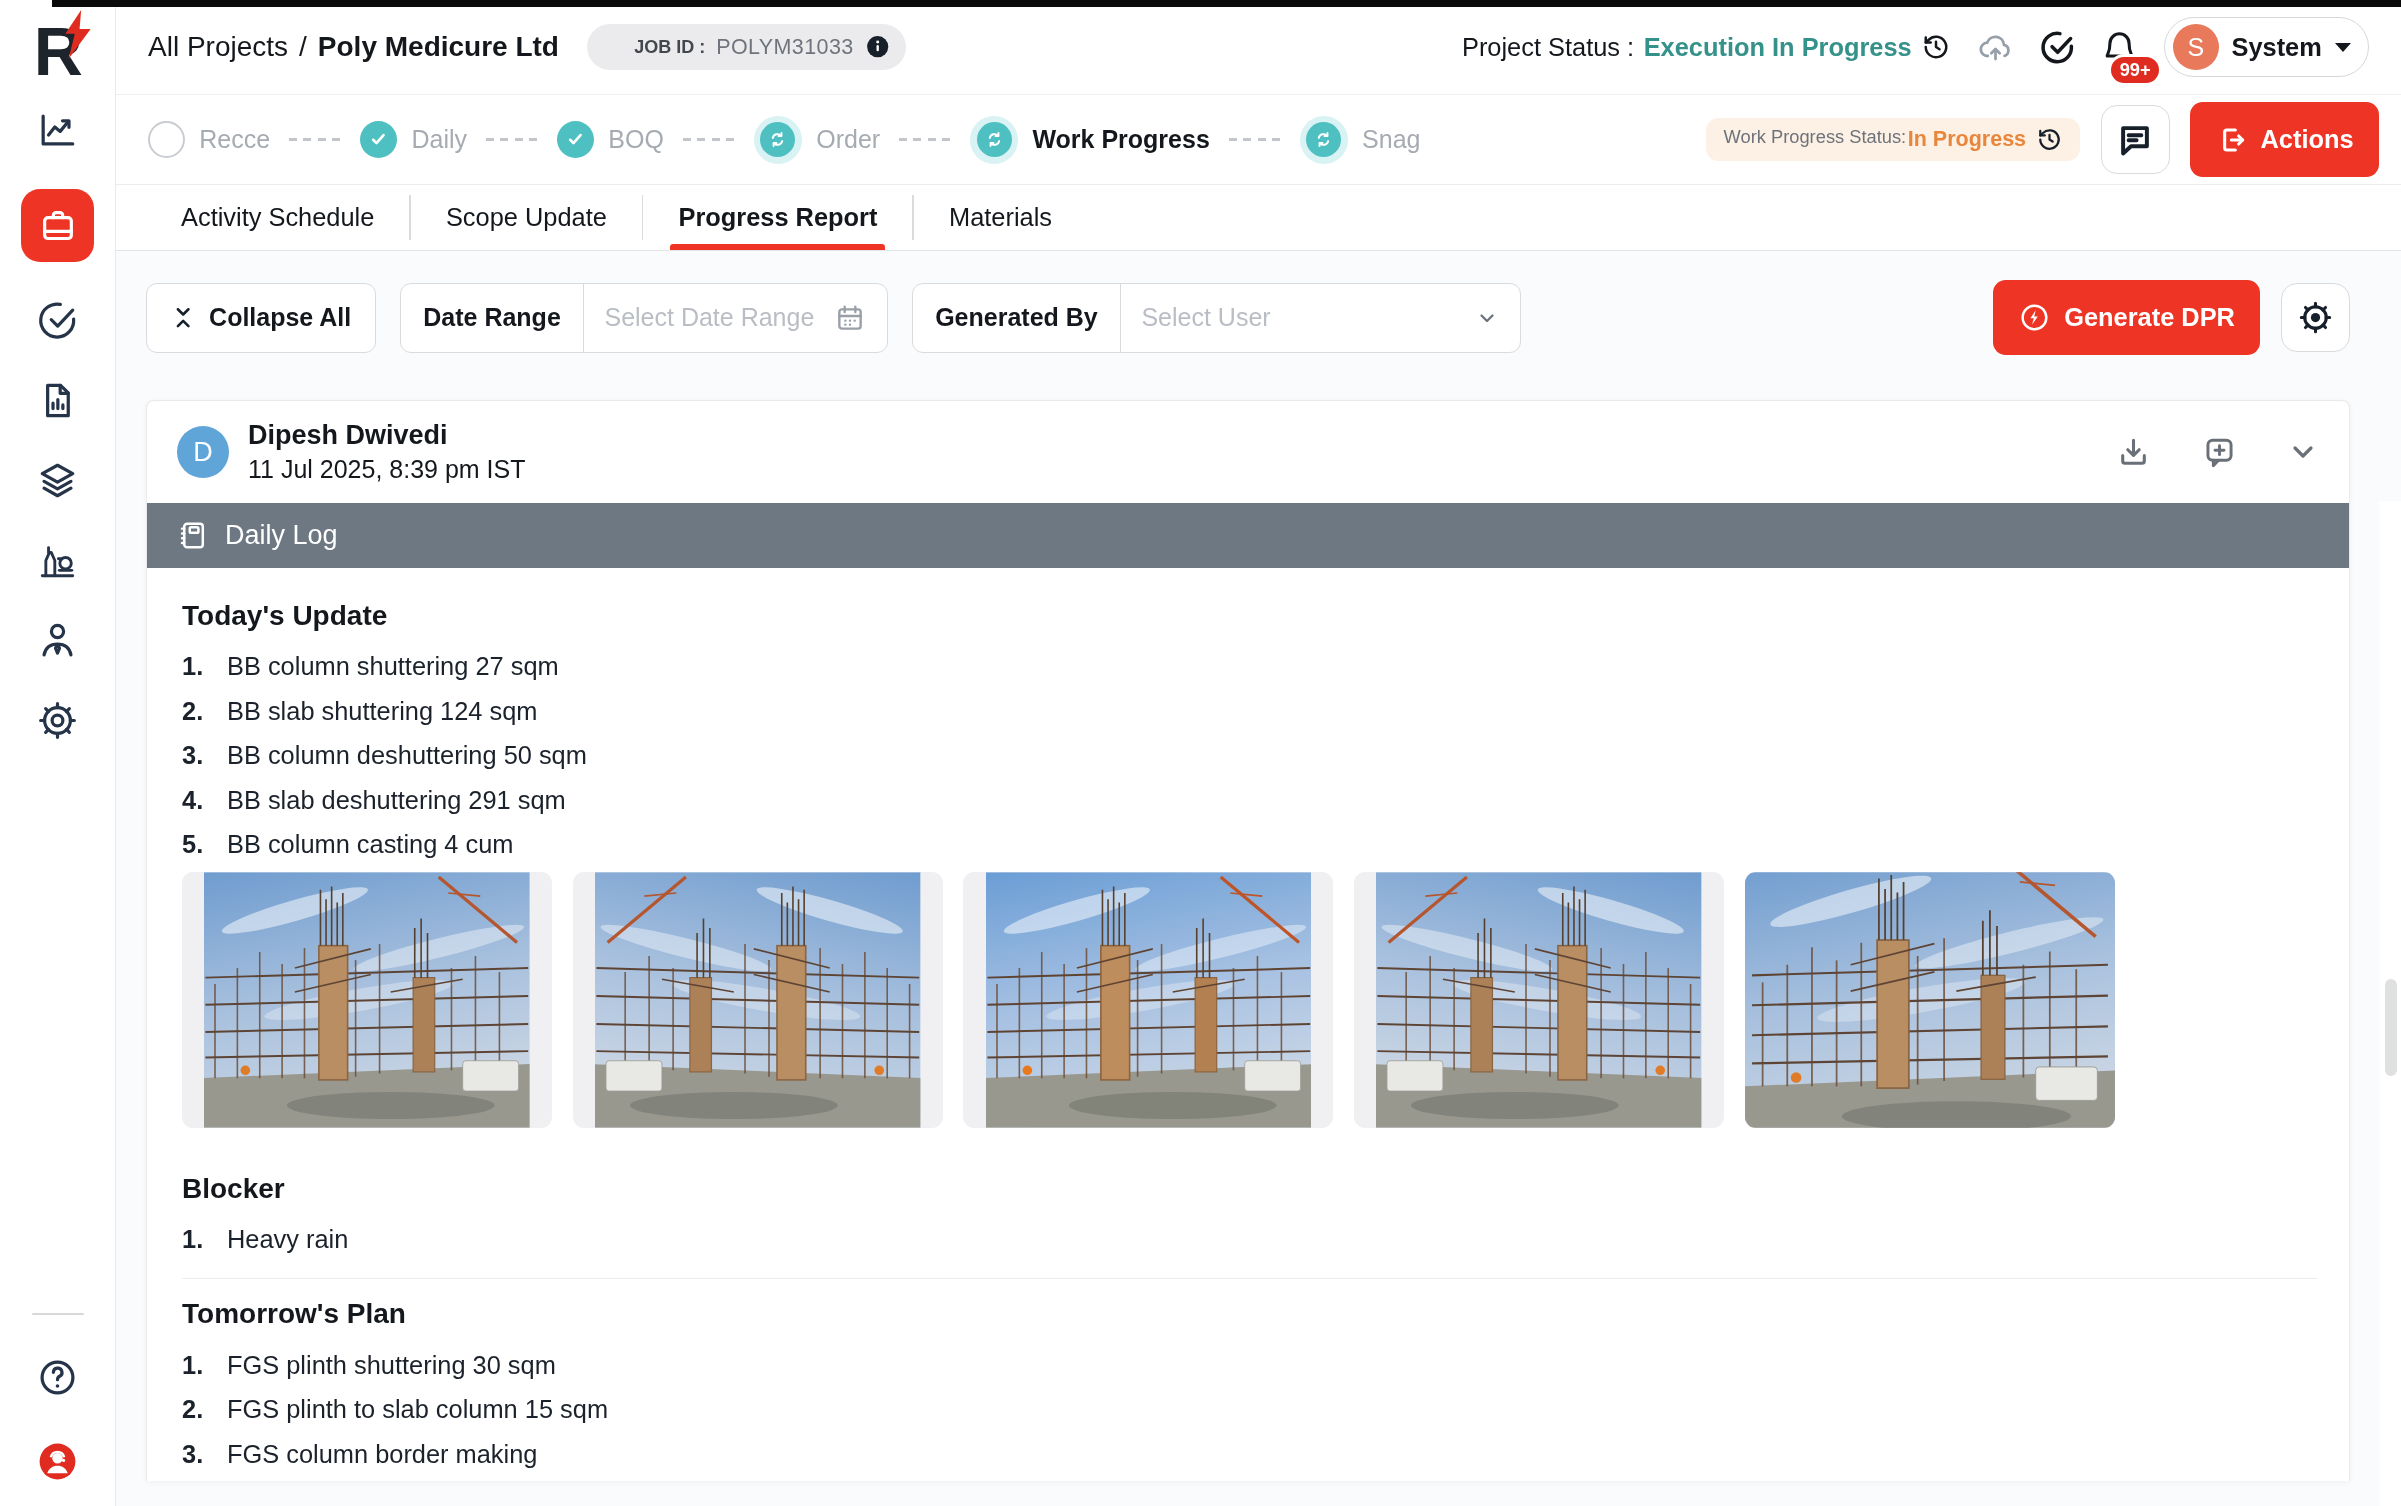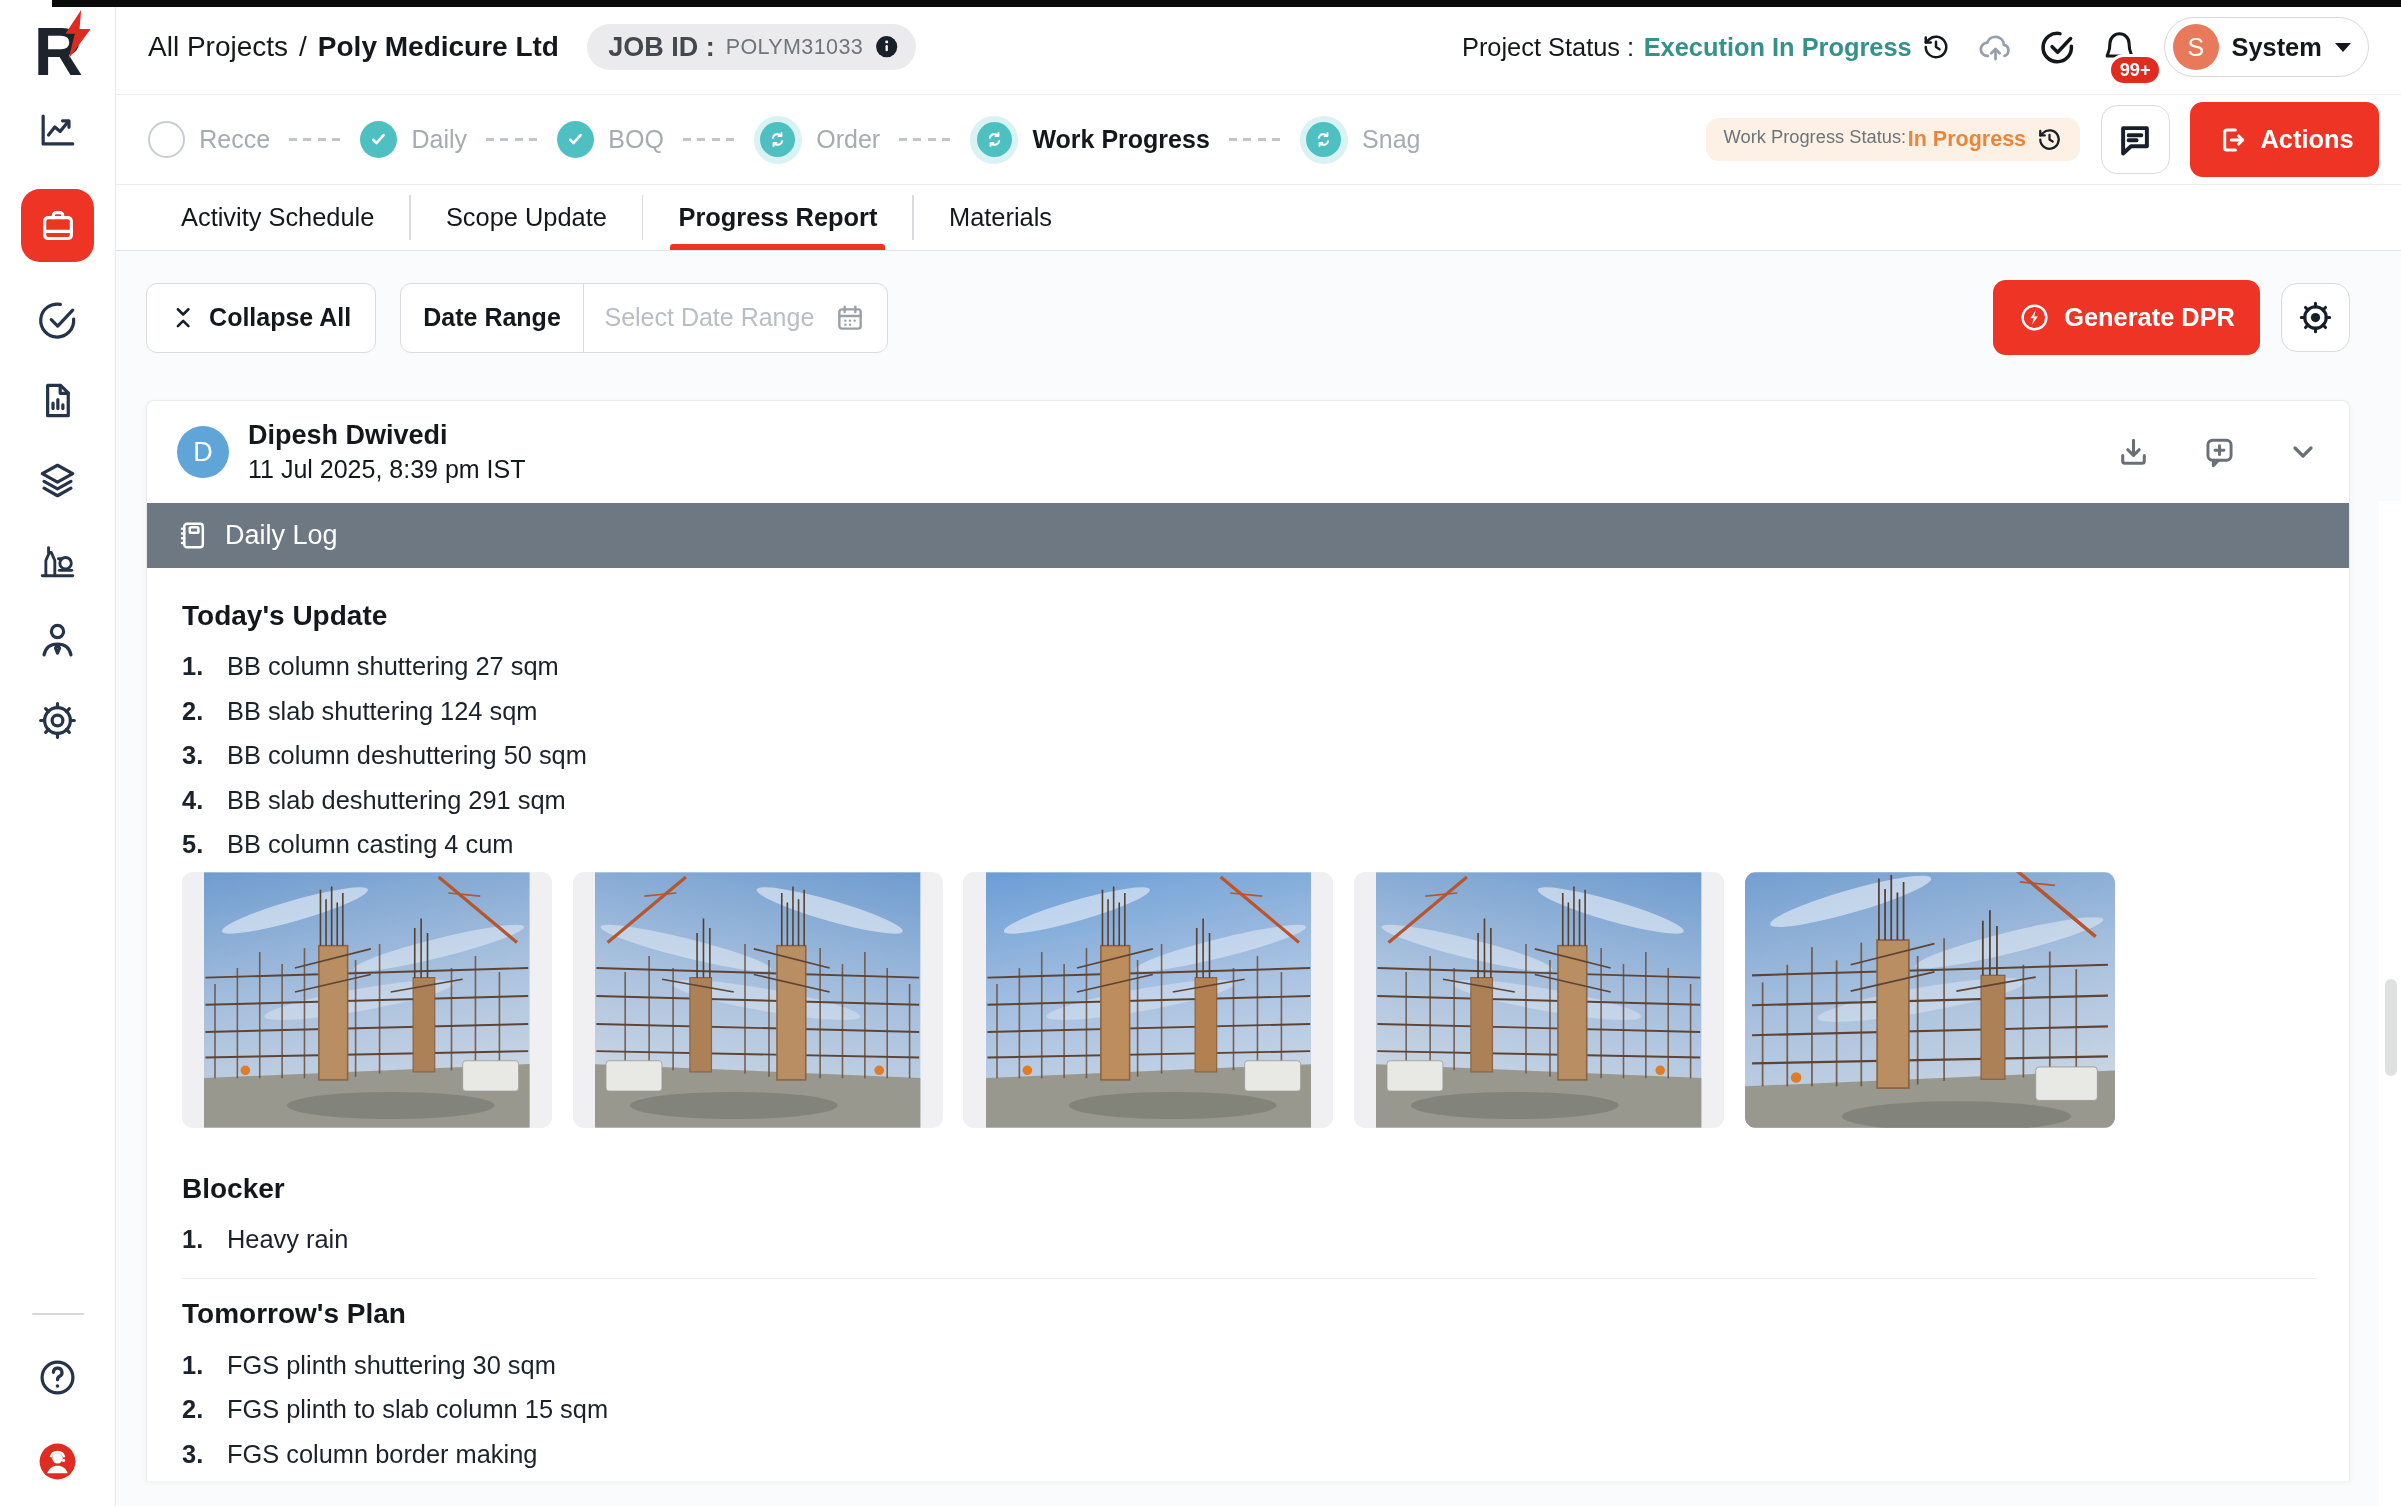--- a/index.html
+++ b/index.html
@@ -22,21 +22,21 @@
 
   
   .main{flex:1;display:flex;flex-direction:column;min-width:0;position:relative;}
 
   .hdr{height:94px;flex:none;display:flex;align-items:center;justify-content:space-between;padding:0 32px;border-bottom:1.6px solid #efeff1;}
   .crumbs{display:flex;align-items:center;gap:11px;font-size:28px;}
   .crumb-parent{font-weight:400;}
   .crumb-sep{font-weight:400;}
   .crumb-cur{font-weight:700;}
   .job-badge{margin-left:17.5px;display:flex;align-items:center;gap:11px;background:#ebebee;border-radius:24px;height:46px;padding:0 16px 0 20.7px;}
-  .job-label{font-size:27px;font-weight:700;color:#43484f;}
+  .job-label{font-size:18px;font-weight:700;color:#43484f;margin-left:26px;}
   .job-val{font-size:21.5px;color:#6f747c;letter-spacing:0.4px;}
   .hdr-right{display:flex;align-items:center;gap:25.4px;}
   .proj-status{display:flex;align-items:center;gap:9.5px;font-size:25.4px;}
   .ps-val{color:#35928a;font-weight:600;}
   .hicon{width:37px;height:37px;color:#14181d;}
   .hicon.gray{color:#97a0aa;}
   .bell-wrap{position:relative;}
   .bell-badge{position:absolute;top:-11px;right:-24px;background:#e02b20;color:#fff;font-size:18.3px;font-weight:700;
               border-radius:794px;padding:2.4px 8.7px;border:3.2px solid #fff;margin-top:36px;}
   .user-pill{display:flex;align-items:center;gap:12.7px;border:1.6px solid #d6d8dc;border-radius:794px;padding:6.4px 17.5px 6.4px 8px;background:#fff;cursor:pointer;}
@@ -437,20 +437,29 @@
                 <path d="M8 3.5v4M16 3.5v4M4 10.5h16"></path>
               <circle cx="8.5" cy="14" r="0.9" fill="#9aa0a8" stroke="none"></circle>
                 <circle cx="12" cy="14" r="0.9" fill="#9aa0a8" stroke="none"></circle>
                 <circle cx="15.5" cy="14" r="0.9" fill="#9aa0a8" stroke="none"></circle>
               <circle cx="8.5" cy="17" r="0.9" fill="#9aa0a8" stroke="none"></circle>
                 <circle cx="12" cy="17" r="0.9" fill="#9aa0a8" stroke="none"></circle>
             </svg>
           </span>
         </div>
 
+        <div class="seg">
+          <span class="seg-label">Generated By</span>
+          <span class="seg-field user">
+            <span>Select User</span>
+            <svg width="24" height="24" viewBox="0 0 24 24" fill="none" stroke="#6a7078" stroke-width="2.2" stroke-linecap="round" stroke-linejoin="round">
+                <path d="M6.5 9.5l5.5 5.5 5.5-5.5"></path>
+              </svg>
+          </span>
+        </div>
 
         <div class="filter-right">
           <button class="btn-red">
             <svg width="33" height="33" viewBox="0 0 24 24">
               <circle cx="12" cy="12" r="8.6" fill="none" stroke="#fff" stroke-width="1.8"></circle>
               <path d="M12.9 6.8l-3.9 5.7h2.5l-1.3 4.7 4.2-6h-2.6z" fill="#fff"></path>
             </svg>
             <span>Generate DPR</span>
           </button>
           <div class="sq-btn">

